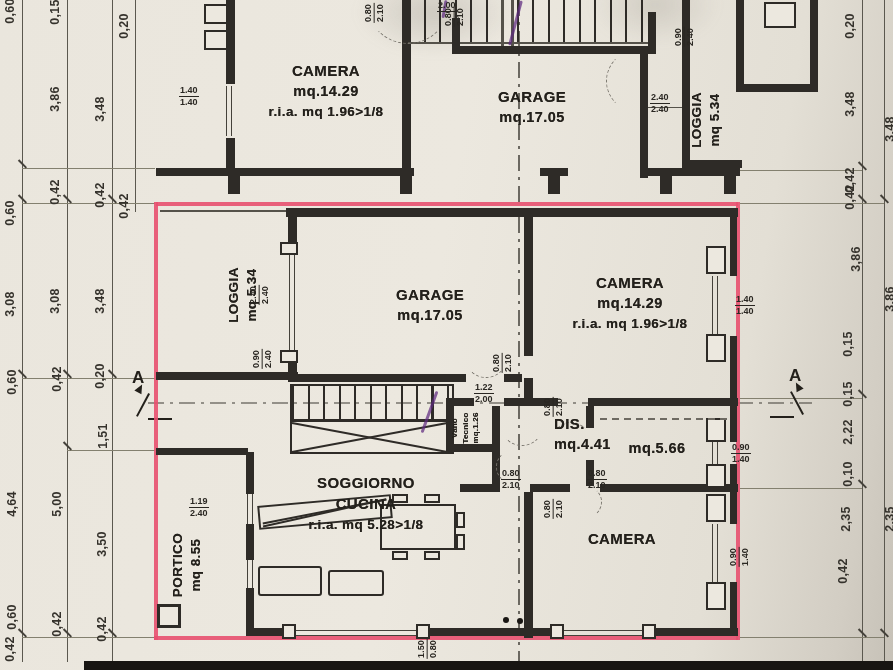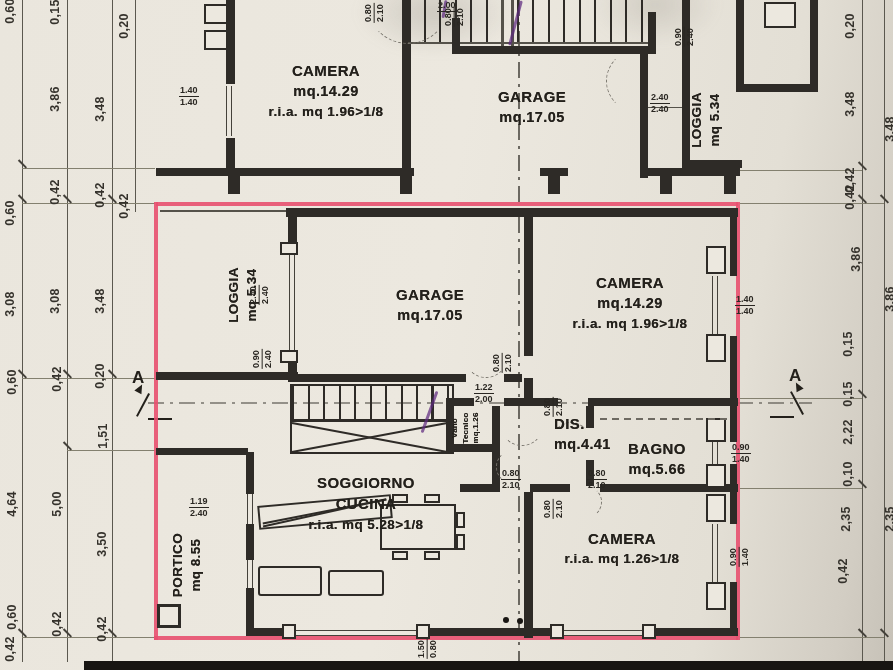--- a/index.html
+++ b/index.html
@@ -295,31 +295,29 @@
   <div class="room" style="left:514px;top:413px;width:90px;text-align:left;margin-left:40px;">
     <div>DIS.</div>
     <div class="sub">mq.4.41</div>
   </div>
   <div class="room rot90" style="left:438px;top:402px;width:56px;height:52px;font-size:8px;line-height:1.35;letter-spacing:.2px;display:flex;flex-direction:column;justify-content:center;">
     <div>Vano</div>
     <div>Tecnico</div>
     <div>mq.1.26</div>
   </div>
   <div class="room" style="left:592px;top:438px;width:130px;">
-    <div>BAGNO</div>
     <div class="sub">mq.5.66</div>
   </div>
   <div class="room" style="left:266px;top:472px;width:200px;">
     <div>SOGGIORNO</div>
     <div>CUCINA</div>
     <div class="ria">r.i.a. mq 5.28&gt;1/8</div>
   </div>
   <div class="room" style="left:520px;top:528px;width:204px;">
     <div>CAMERA</div>
-    <div class="ria">r.i.a. mq 1.26&gt;1/8</div>
   </div>
   <div class="room rot90" style="left:137px;top:515px;width:100px;height:100px;font-size:13.5px;line-height:1.35;display:flex;flex-direction:column;justify-content:center;">
     <div>PORTICO</div>
     <div>mq 8.55</div>
   </div>
 
   <div class="dim" style="left:179px;top:85px;">
       <span class="fa">1.40</span>
       <span>1.40</span>
     </div>

